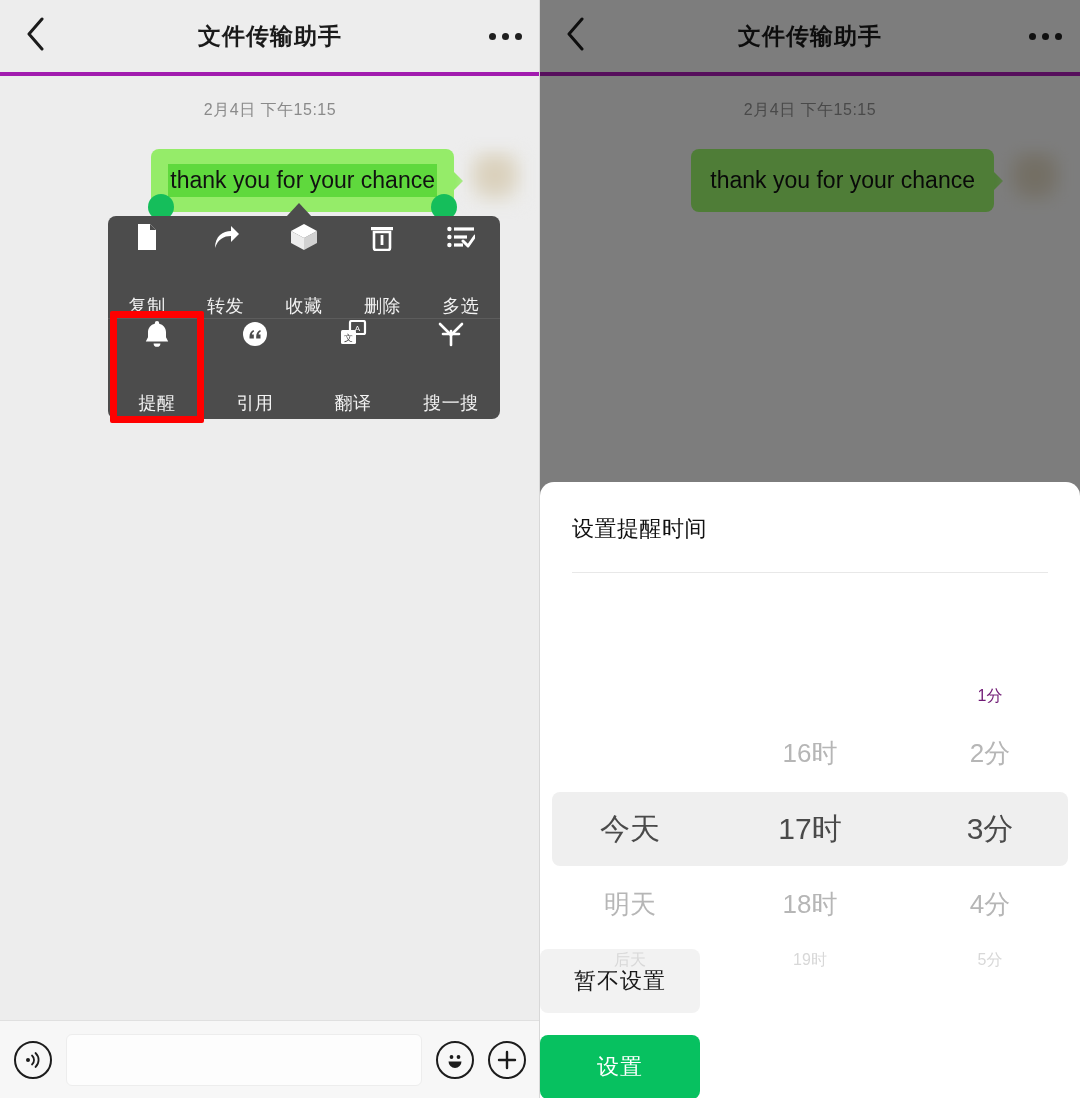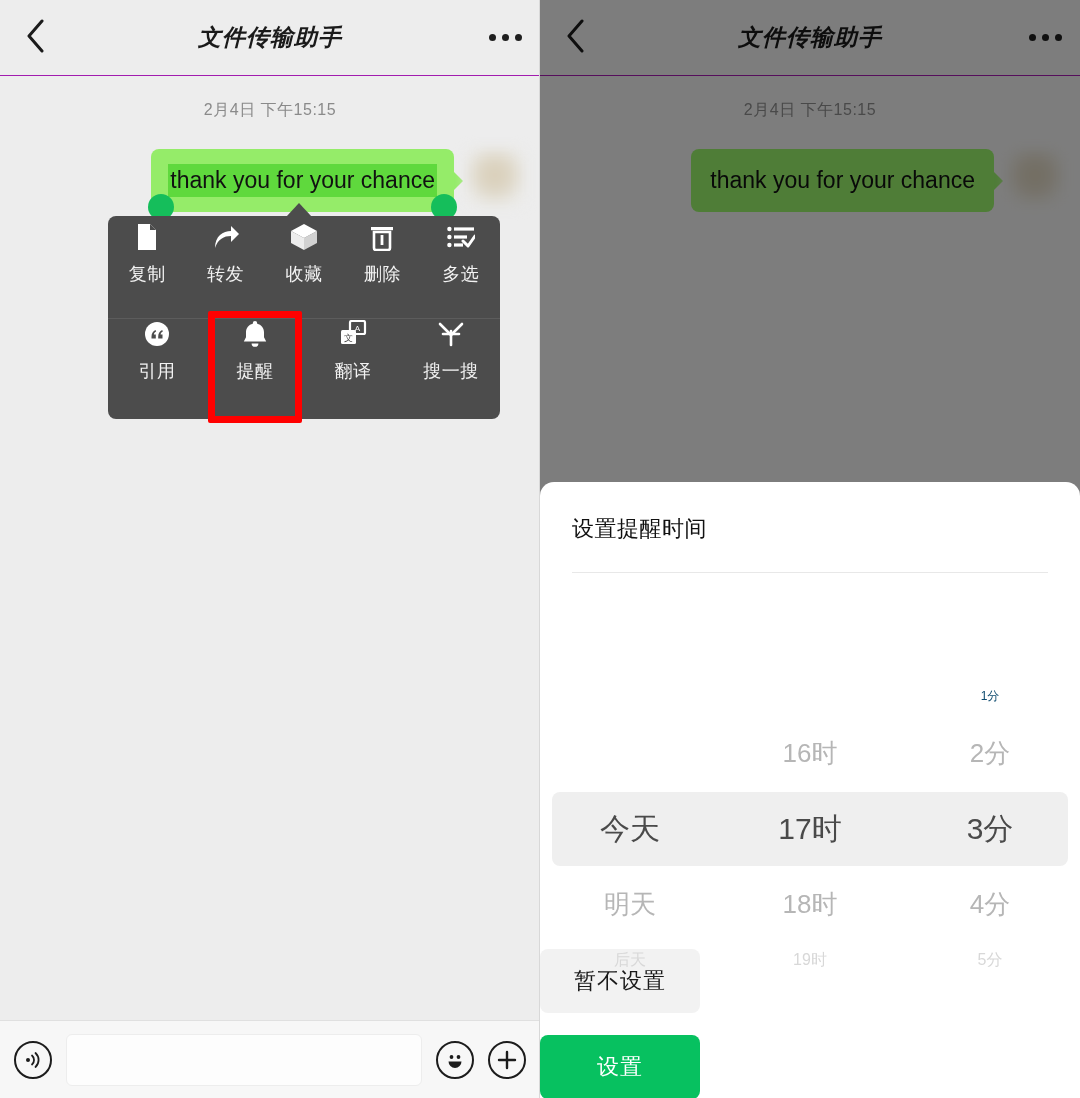--- a/index.html
+++ b/index.html
@@ -10,22 +10,22 @@
   }
   .stage { position: relative; width: 1080px; height: 1098px; display: flex; }
 
   
   .panel { position: relative; width: 540px; height: 1098px; overflow: hidden; background: #EDEDED; }
   .panel-left  { border-right: 1px solid #d8d8d8; }
 
   
   .nav {
     position: absolute; top: 0; left: 0; width: 540px; height: 76px;
-    background: #EDEDED; border-bottom: 1px solid #a21caf;
-    display: flex; align-items: center; z-index: 5; font-style: italic;
+    background: #EDEDED; border-bottom: 4px solid #a21caf;
+    display: flex; align-items: center; z-index: 5;
   }
   .nav-back { width: 70px; height: 76px; display: flex; align-items: center; justify-content: center; }
   .nav-title {
     flex: 1; text-align: center; font-size: 23px; font-weight: 700;
     color: #1a1a1a; letter-spacing: 1px;
   }
   .nav-more { width: 70px; height: 76px; display: flex; align-items: center; justify-content: center; }
   .dots { display: flex; gap: 6px; }
   .dots i { display: block; width: 7px; height: 7px; border-radius: 50%; background: #1f1f1f; }
 
@@ -62,21 +62,21 @@
     border-bottom: 14px solid #4C4C4C; z-index: 21;
   }
   .ctx-menu {
     position: absolute; left: 108px; top: 216px; width: 392px;
     background: #4C4C4C; border-radius: 8px; z-index: 20; padding: 6px 0 4px;
   }
   .ctx-row { display: flex; }
   .ctx-row.first { border-bottom: 1px solid #5c5c5c; }
   .ctx-item {
     flex: 1; height: 96px; display: flex; flex-direction: column;
-    align-items: center; justify-content: flex-start; gap: 10px; position: relative;
+    align-items: center; justify-content: space-between; gap: 10px; position: relative;
   }
   .ctx-icon { width: 30px; height: 30px; display: flex; align-items: center; justify-content: center; }
   .ctx-icon svg { display: block; }
   .ctx-label { font-size: 18px; color: #F2F2F2; letter-spacing: .5px; }
   .ctx-item.highlight::before {
     content: ""; position: absolute; left: 2px; top: -8px; right: 2px; bottom: -8px;
     border: 7px solid #FF0000; border-radius: 2px; pointer-events: none;
   }
 
   
@@ -107,21 +107,21 @@
   .picker-band {
     position: absolute; left: 12px; right: 12px; top: 213px; height: 74px;
     background: #EFEFEF; border-radius: 8px;
   }
   .picker-cols { position: relative; display: flex; height: 100%; z-index: 2; }
   .picker-col { flex: 1; position: relative; }
   .pk {
     position: absolute; left: 0; right: 0; text-align: center;
     transform: translateY(-50%); white-space: nowrap;
   }
-  .pk.r0 { top: 117px; font-size: 12px; color: #0c4a6e; }
+  .pk.r0 { top: 117px; font-size: 16px; color: #701a75; }
   .pk.r1 { top: 174px; font-size: 26px; color: #B6B6B6; }
   .pk.r2 { top: 250px; font-size: 30px; color: #4A4A4A; }
   .pk.r3 { top: 325px; font-size: 26px; color: #B6B6B6; }
   .pk.r4 { top: 381px; font-size: 16px; color: #D8D8D8; }
 
   .sheet-actions { display: flex; justify-content: center; gap: 22px; margin-top: 40px; flex-direction: column; }
   .btn {
     width: 160px; height: 64px; border-radius: 8px; border: 0;
     font-size: 22px; letter-spacing: 1px; font-family: inherit; cursor: pointer;
   }
@@ -222,38 +222,38 @@
                 <rect x="7" y="18.4" width="9" height="3.2" fill="#fff"></rect>
               <path d="M16 16 L21 21 L28 11" fill="none" stroke="#fff" stroke-width="3" stroke-linecap="round" stroke-linejoin="round"></path>
             </svg>
           </span>
           <span class="ctx-label">多选</span>
         </div>
       </div>
 
       <div class="ctx-row">
 
+        <div class="ctx-item highlight">
+          <span class="ctx-icon">
+            <svg width="26" height="28" viewBox="0 0 26 28">
+                <path d="M13 1 a2.2 2.2 0 0 1 2.2 2.2 v.6 c4 .9 6.8 4.3 6.8 8.4 v5 l2.2 4.2 H1.8 L4 17.2 v-5 c0-4.1 2.8-7.5 6.8-8.4 v-.6 A2.2 2.2 0 0 1 13 1 Z" fill="#fff"></path>
+                <path d="M9.6 23.4 h6.8 a3.4 3.4 0 0 1 -6.8 0 Z" fill="#fff"></path>
+              </svg>
+          </span>
+          <span class="ctx-label">提醒</span>
+        </div>
+
         <div class="ctx-item">
           <span class="ctx-icon">
             <svg width="26" height="26" viewBox="0 0 26 26">
                 <circle cx="13" cy="13" r="12" fill="#fff"></circle>
                 <path d="M7.5 15.5 c0-3.2 1.6-5.4 4-6.4 l.7 1.5 c-1.4.7-2.2 1.7-2.3 2.8 h1.9 v4.1 H7.5 Z M14.2 15.5 c0-3.2 1.6-5.4 4-6.4 l.7 1.5 c-1.4.7-2.2 1.7-2.3 2.8 h1.9 v4.1 h-4.3 Z" fill="#4C4C4C"></path>
               </svg>
           </span>
           <span class="ctx-label">引用</span>
-        </div>
-
-        <div class="ctx-item highlight">
-          <span class="ctx-icon">
-            <svg width="26" height="28" viewBox="0 0 26 28">
-                <path d="M13 1 a2.2 2.2 0 0 1 2.2 2.2 v.6 c4 .9 6.8 4.3 6.8 8.4 v5 l2.2 4.2 H1.8 L4 17.2 v-5 c0-4.1 2.8-7.5 6.8-8.4 v-.6 A2.2 2.2 0 0 1 13 1 Z" fill="#fff"></path>
-                <path d="M9.6 23.4 h6.8 a3.4 3.4 0 0 1 -6.8 0 Z" fill="#fff"></path>
-              </svg>
-          </span>
-          <span class="ctx-label">提醒</span>
         </div>
 
         <div class="ctx-item">
           <span class="ctx-icon">
             <svg width="28" height="28" viewBox="0 0 28 28">
               <rect x="11" y="1" width="15" height="13" rx="1.5" fill="none" stroke="#fff" stroke-width="2.2"></rect>
               <text x="18.5" y="11" font-size="8" fill="#fff" text-anchor="middle" font-family="Liberation Sans, sans-serif">A</text>
               <rect x="2" y="10" width="15" height="14" rx="1.5" fill="#fff"></rect>
               <text x="9.5" y="21" font-size="9" fill="#4C4C4C" text-anchor="middle" font-family="DejaVu Sans, sans-serif">文</text>
             </svg>

